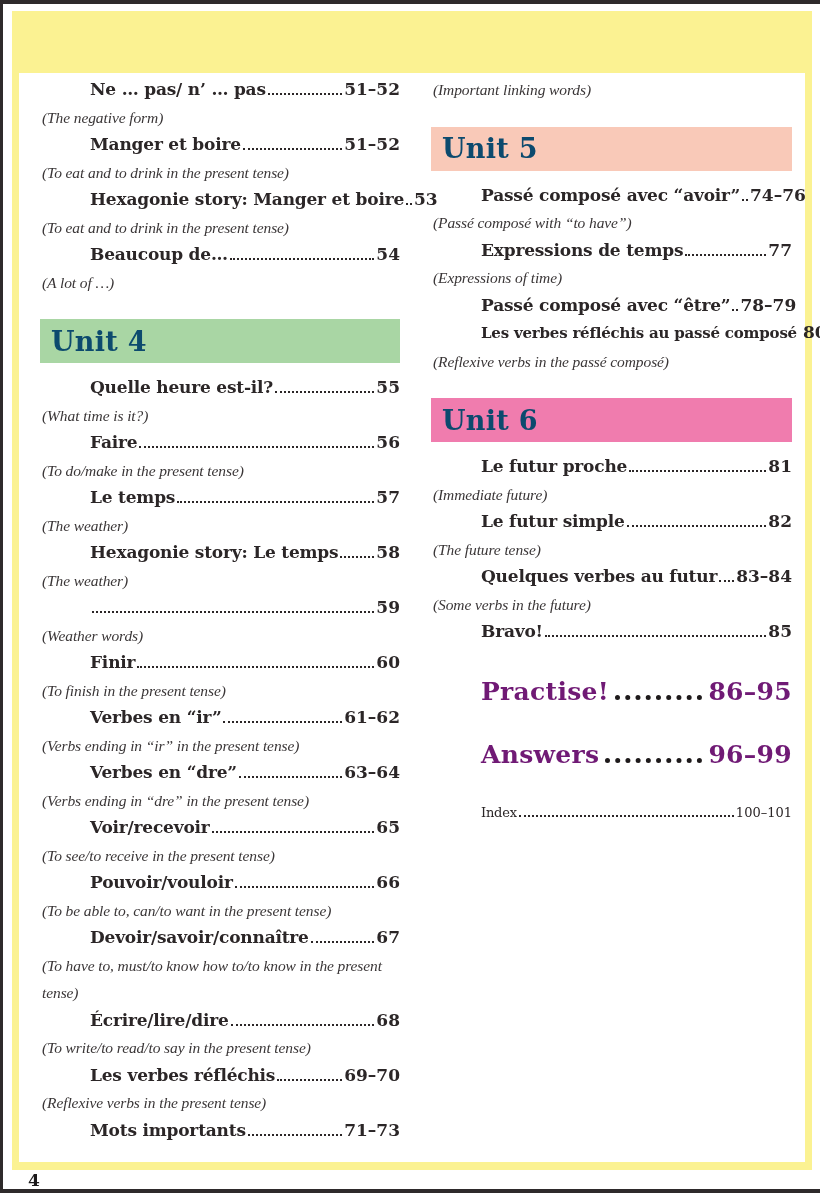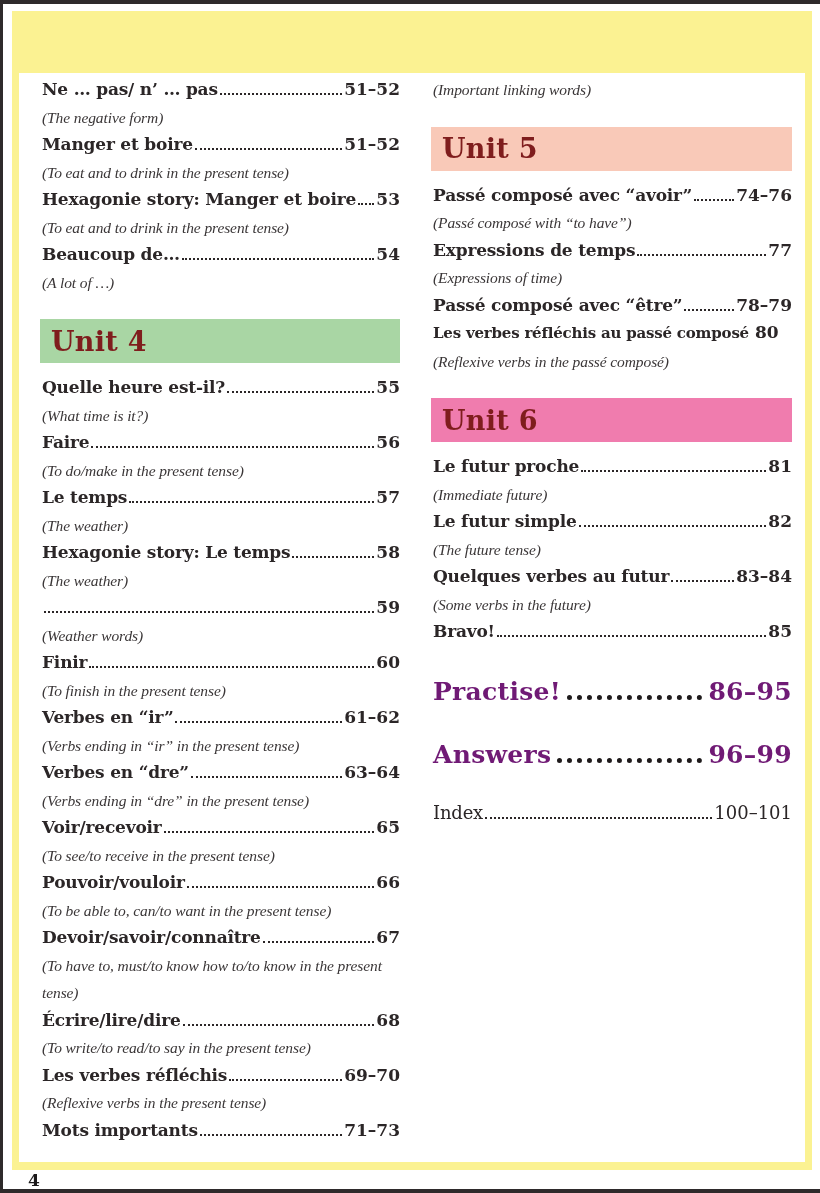--- a/index.html
+++ b/index.html
@@ -30,20 +30,21 @@
   }
 
   .col { position:absolute; top:76px; }
   .col-left  { left:42px;  width:358px; }
   .col-right { left:433px; width:359px; }
 
   .entry { }
   .row {
     display:flex; align-items:baseline; line-height:27.5px;
     white-space:nowrap;
+    margin-left:48px;
   }
   .row .title {
     font-weight:bold; font-size:17px; letter-spacing:-0.2px;
     flex:0 0 auto;
   }
   .row.tight .title { font-size:15px; }
   .row .dots {
     flex:1 1 auto; min-width:6px; height:0.9em;
     border-bottom:2.6px dotted #2b2627;
     margin:0 2px;
@@ -58,36 +59,36 @@
 
   .unit-header {
     height:44px; display:flex; align-items:center;
     padding-left:11px; margin:23px 0 11px -2px;
   }
   .unit-header.green  { background:#a9d6a4; }
   .unit-header.salmon { background:#f9c9b8; }
   .unit-header.pink   { background:#f07cae; }
   .unit-label {
     font-family:"DejaVu Serif", serif; font-weight:900; font-size:27px;
-    color:#7f1d1d; letter-spacing:0.3px;
+    color:#0c4a6e; letter-spacing:0.3px;
   }
 
   .carry { margin-bottom:0; }
   .col-right .unit-header:first-of-type { margin-top:21px; }
 
   .row.big { margin-top:29px; line-height:34px; }
   .row.big .title, .row.big .pg {
     font-size:25px; font-weight:900; letter-spacing:0.3px; color:#701a75;
   }
   .row.big .dots {
     border-bottom:5px dotted #1e1a1b; margin:0 6px; height:0.78em;
   }
 
   .row.index { margin-top:27px; }
-  .row.index .title, .row.index .pg { font-weight:normal; font-size:18px; }
+  .row.index .title, .row.index .pg { font-weight:normal; font-size:13px; }
   .row.index .dots { border-bottom:2.4px dotted #2b2627; }
 </style>
 </head>
 <body>
 
 <div class="page">
 
   <div class="bar-top"></div>
   <div class="edge-left"></div>
 

